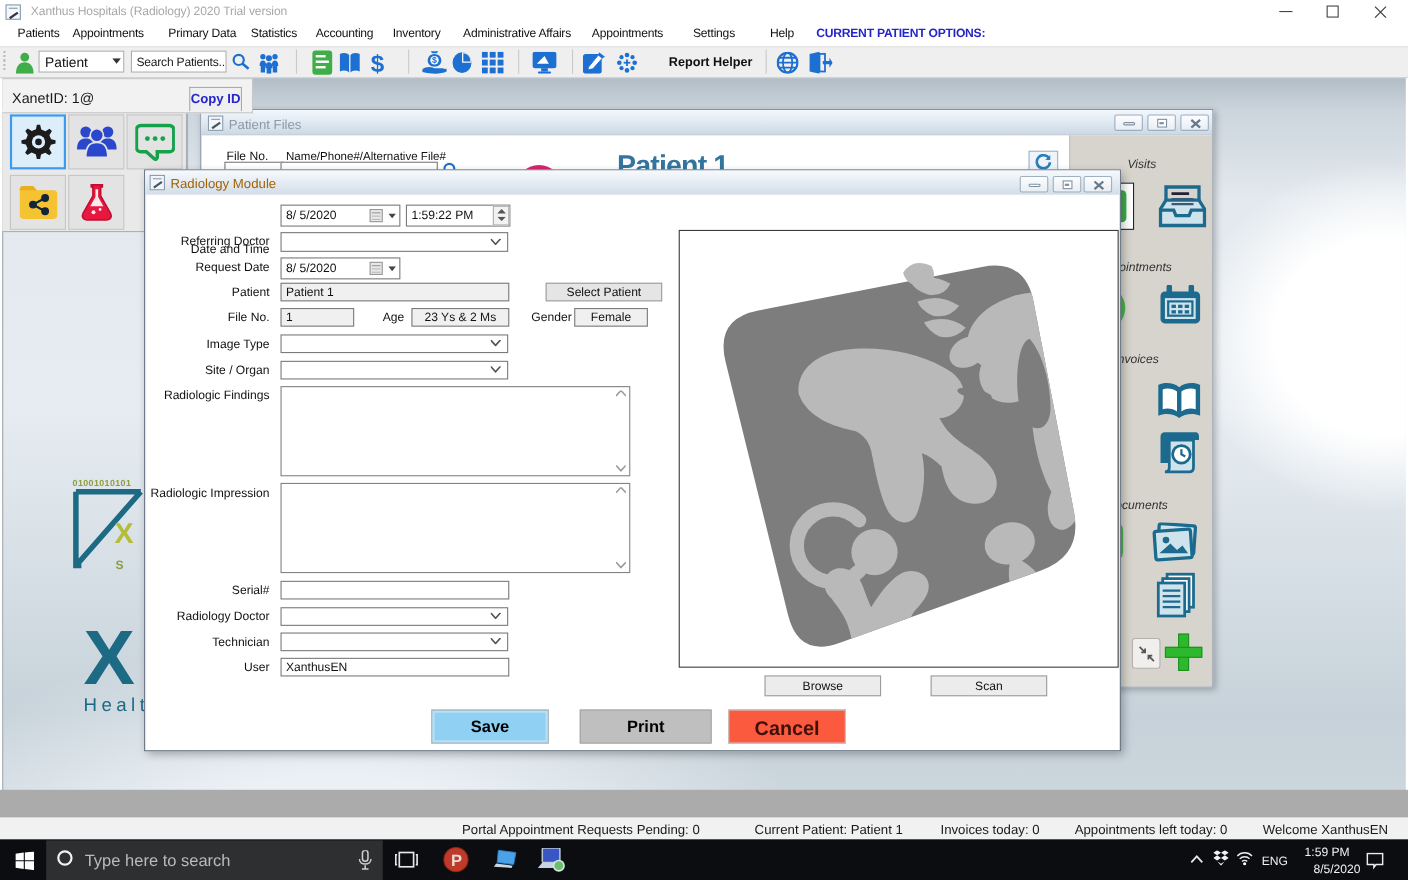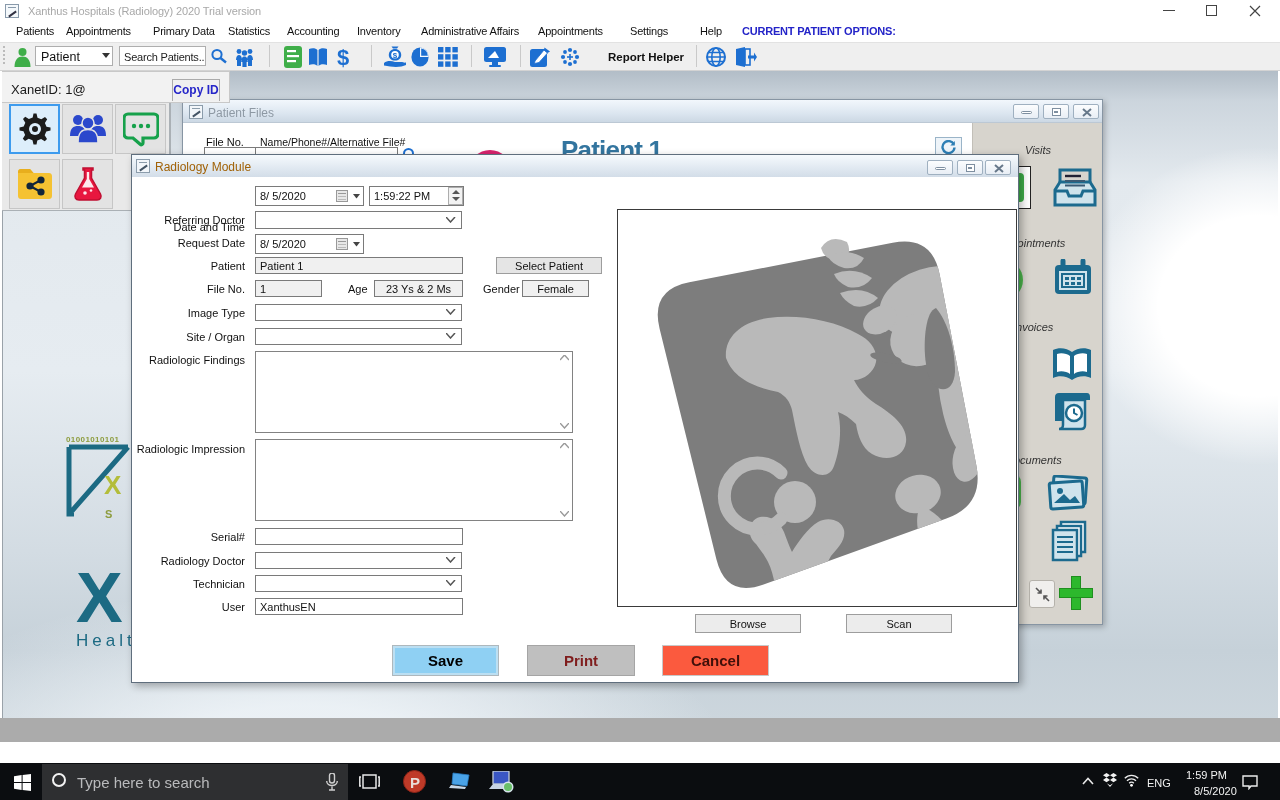--- a/index.html
+++ b/index.html
@@ -555,24 +555,31 @@
         <path d="M163,263 A33,33 0 1 0 163,309" fill="none" stroke="#b9b9b9" stroke-width="13" stroke-linecap="round"></path>
         <ellipse cx="268" cy="148" rx="16" ry="4.5" fill="#7d7d7d" transform="rotate(12 268 148)"></ellipse>
         <path d="M318,98 C330,112 337,138 337,162 C336,180 324,184 315,174 C307,163 305,138 308,118 C310,106 313,100 318,98 Z" fill="#7d7d7d"></path>
         </g>
       </svg>
     </div>
     <div class="btn" style="left:563px;top:459px;width:106px;height:19px;padding-top:3px;">Browse</div>
     <div class="btn" style="left:714px;top:459px;width:106px;height:19px;padding-top:3px;">Scan</div>
 
     <div class="abs" style="left:260px;top:490px;width:107px;height:31px;background:#8fd0f3;border:1px solid #aeb8bd;box-shadow:inset 0 0 0 2px #bcdff2;font-size:15px;font-weight:bold;color:#000;text-align:center;padding-top:6px;">Save</div>
-    <div class="abs" style="left:395px;top:490px;width:108px;height:31px;background:#bfbfbf;border:1px solid #a5a5a5;font-size:15px;font-weight:bold;color:#7f1d1d;text-align:center;padding-top:6px;">Print</div>
-    <div class="abs" style="left:530px;top:490px;width:107px;height:31px;background:#fb5a3e;border:1px solid #c8c8c8;font-size:15px;font-weight:bold;color:#40100a;text-align:center;padding-top:6px;">Cancel</div>
-  </div>
-
+    <div class="abs" style="left:395px;top:490px;width:120px;height:31px;background:#bfbfbf;border:1px solid #a5a5a5;font-size:15px;font-weight:bold;color:#000000;text-align:center;padding-top:6px;">Print</div>
+    <div class="abs" style="left:530px;top:490px;width:107px;height:31px;background:#fb5a3e;border:1px solid #c8c8c8;font-size:18px;font-weight:bold;color:#40100a;text-align:center;padding-top:6px;">Cancel</div>
+  </div>
+
+  <div class="abs" id="statusbar">
+    <span class="stxt" style="left:420px;">Portal Appointment Requests Pending: 0</span>
+    <span class="stxt" style="left:686px;">Current Patient: Patient 1</span>
+    <span class="stxt" style="left:855px;">Invoices today: 0</span>
+    <span class="stxt" style="left:977px;">Appointments left today: 0</span>
+    <span class="stxt" style="left:1148px;">Welcome XanthusEN</span>
+  </div>
 
   <div class="abs" id="taskbar"></div>
   <div class="abs" id="searchbox"></div>
 
   <svg class="abs" style="left:14px;top:774px;" width="17" height="17" viewBox="0 0 17 17">
     <g fill="#fff">
         <path d="M0 2.2 L7.6 1.1 L7.6 8 L0 8 Z M8.6 1 L17 0 L17 8 L8.6 8 Z M0 9 L7.6 9 L7.6 15.9 L0 14.8 Z M8.6 9 L17 9 L17 17 L8.6 16 Z"></path>
       </g>
   </svg>
 

